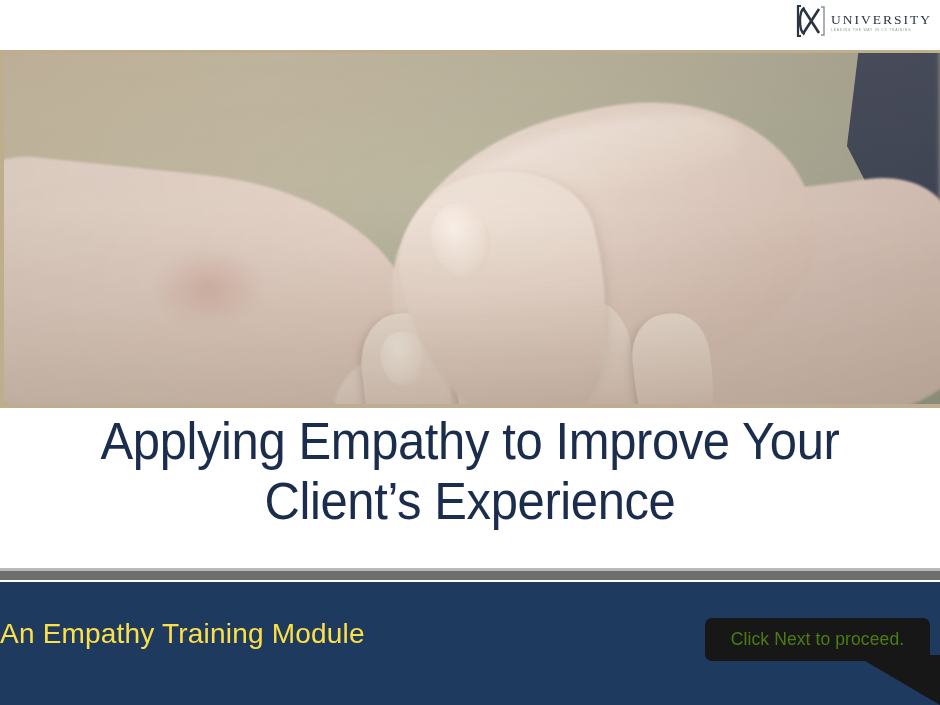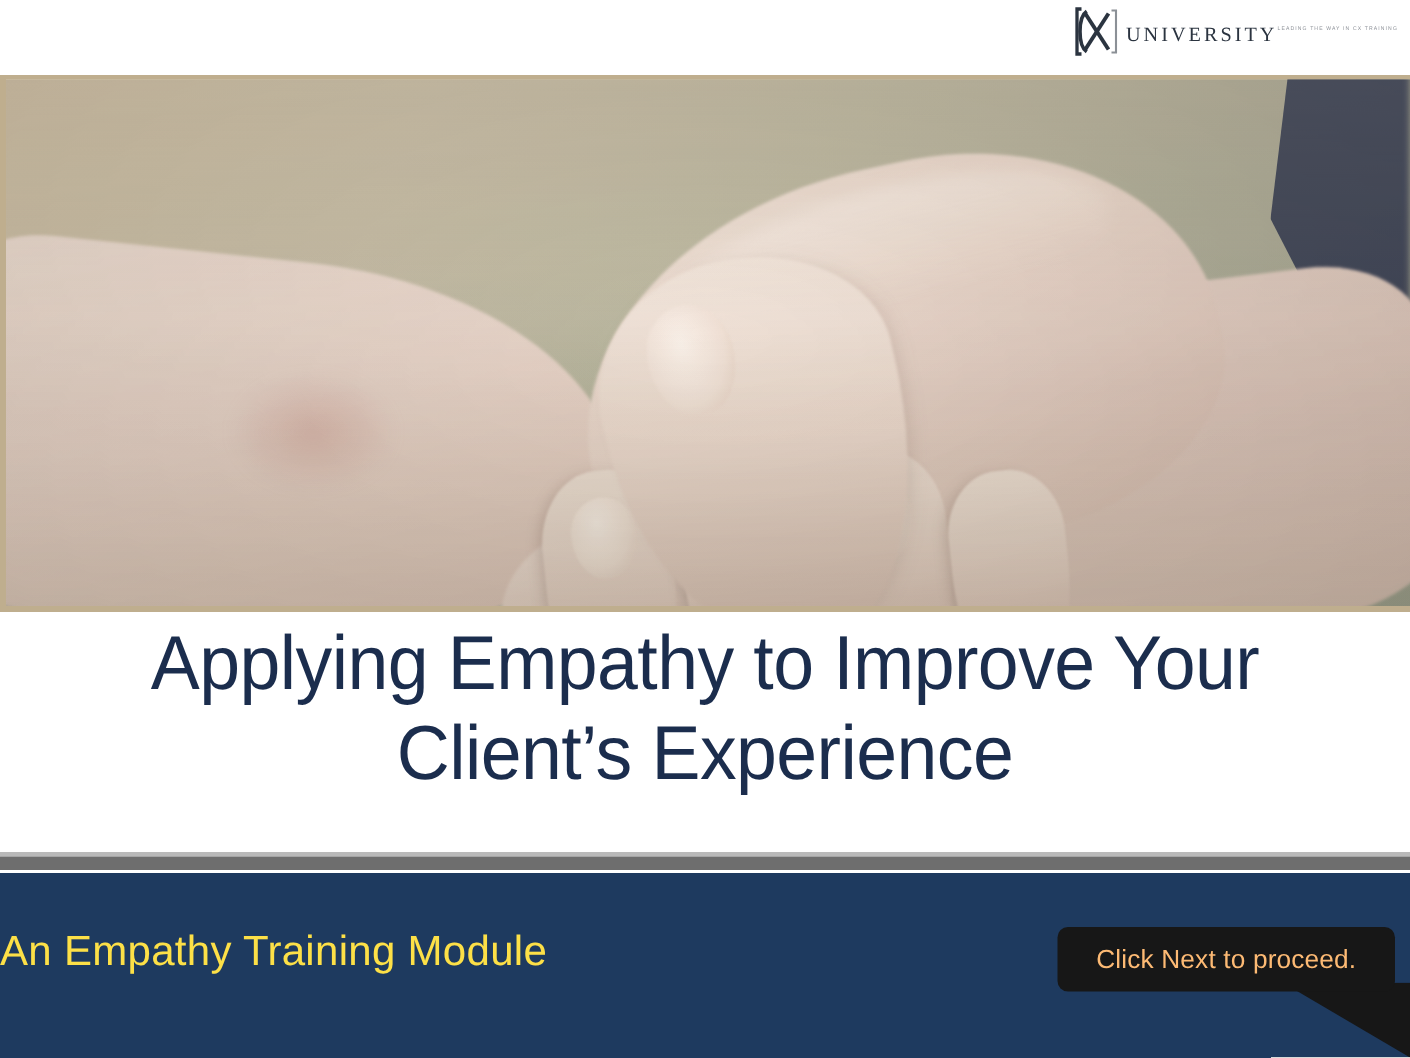--- a/index.html
+++ b/index.html
@@ -44,21 +44,21 @@
   .logo-mark {
     position: relative;
     width: 34px;
     height: 34px;
     flex: none;
   }
   .logo-mark svg { display: block; width: 34px; height: 34px; }
 
   .logo-wordmark {
     display: flex;
-    flex-direction: row;
+    flex-direction: column;
     justify-content: center;
     padding-top: 3px;
   }
   .logo-name {
     font-family: "Liberation Serif", serif;
     font-size: 13.5px;
     letter-spacing: 2.0px;
     color: #2b3440;
     line-height: 1;
     font-weight: 400;
@@ -341,21 +341,21 @@
     border-radius: 7px;
     display: flex;
     align-items: center;
     justify-content: center;
     z-index: 8;
   }
   .callout-text {
     font-family: "Liberation Sans", sans-serif;
     font-size: 17.5px;
     font-weight: 400;
-    color: #fdba74;
+    color: #4d7c0f;
     letter-spacing: 0.1px;
     white-space: nowrap;
   }
   .callout-tail {
     position: absolute;
     left: 855px;
     top: 655px;
     width: 85px;
     height: 50px;
     background: #171717;

